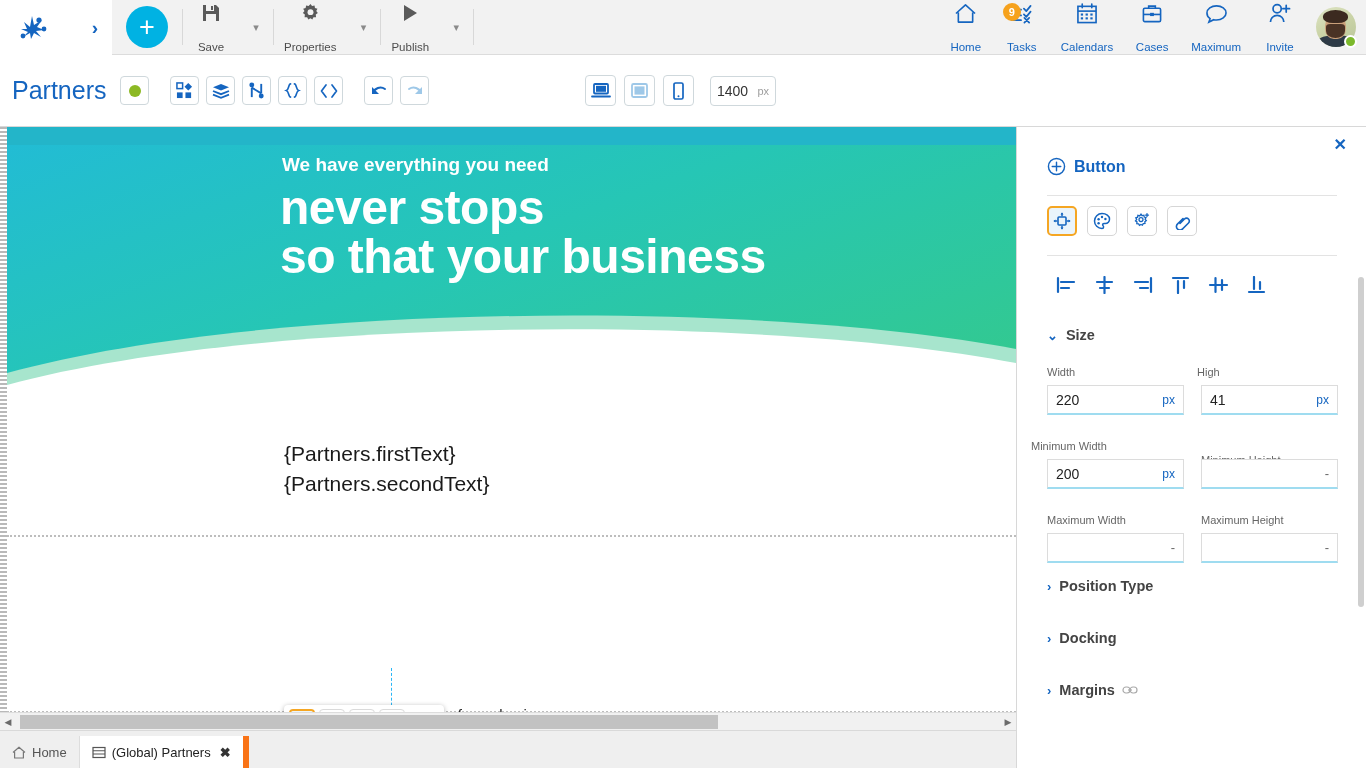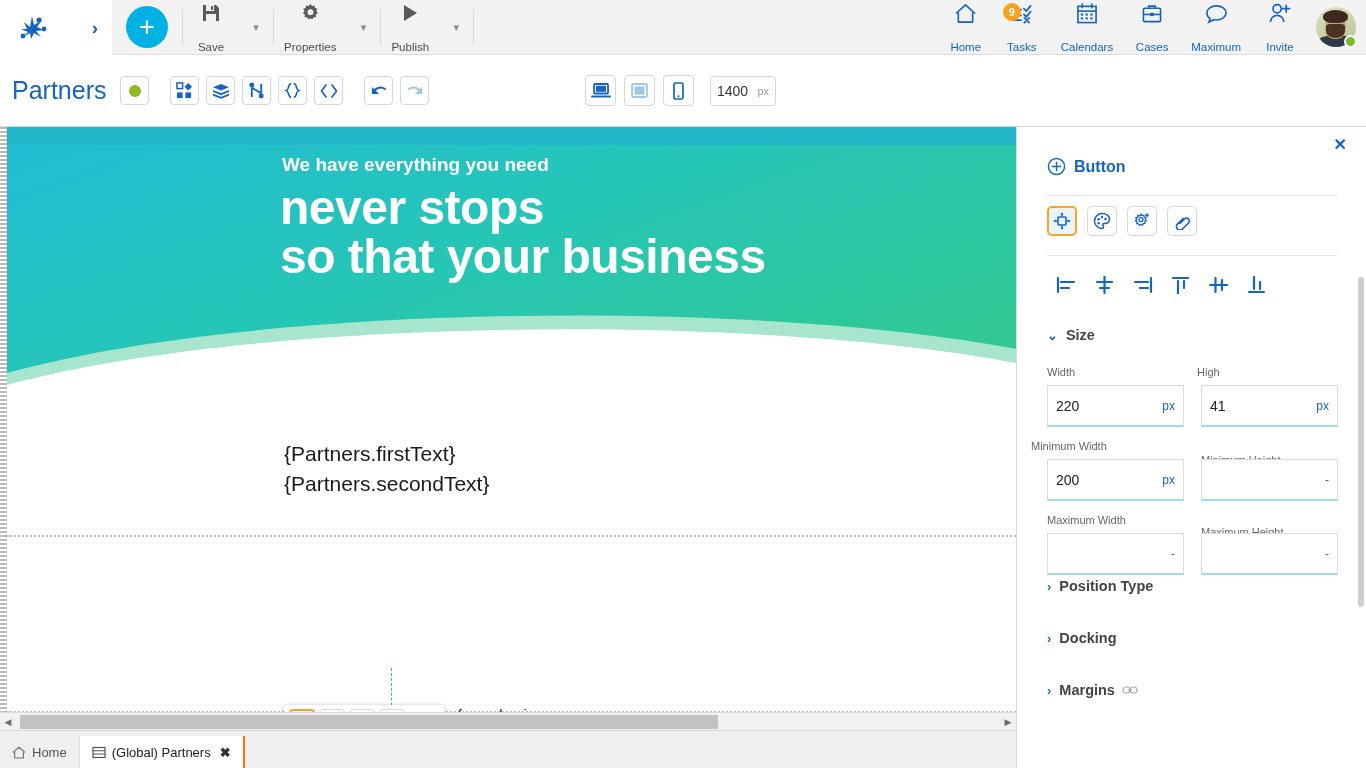--- a/index.html
+++ b/index.html
@@ -234,21 +234,21 @@
   .align-btn {
     width: 38px; height: 28px; display: flex; align-items: center; justify-content: center;
   }
   .sec-head {
     position: absolute; left: 30px; display: flex; align-items: center;
     font-size: 14.5px; font-weight: bold; color: #444;
   }
   .sec-head .chev { color: #1565c0; font-weight: bold; margin-right: 8px; font-size: 13px; }
   .fld-label { position: absolute; font-size: 11px; color: #666; }
   .fld {
-    position: absolute; width: 137px; height: 42px;
+    position: absolute; width: 137px; height: 30px;
     border: 1px solid #dcdcdc; border-bottom: 2px solid #9fdcf0; background: #fff;
     display: flex; align-items: center; padding: 0 8px;
   }
   .fld .fv { font-size: 14px; color: #222; flex: 1; }
   .fld .fu { font-size: 12px; color: #1565c0; }
   .fld .fdash { font-size: 13px; color: #666; margin-left: auto; }
   .link-ico-sm { margin-left: 7px; display: flex; }
   #panel-scroll {
     position: absolute; right: 2px; top: 150px; width: 6px; height: 330px;
     background: #cfcfcf; border-radius: 3px;
@@ -257,21 +257,21 @@
   
   #bottom-tabs {
     position: absolute; left: 0; top: 730px; width: 1016px; height: 38px;
     background: #efefef; border-top: 1px solid #d9d9d9;
     display: flex; align-items: flex-end;
   }
   .btab {
     height: 32px; display: flex; align-items: center; padding: 0 12px;
     font-size: 13px; color: #555; position: relative;
   }
-  .btab.active { background: #fff; color: #222; border-left: 1px solid #ddd; border-right: 2px solid #f97316; }
+  .btab.active { background: #fff; color: #222; border-left: 1px solid #ddd; border-right: 6px solid #f97316; }
   .btab .bt-ico { margin-right: 6px; display: flex; }
   .btab .bt-close { margin-left: 9px; font-size: 13px; color: #333; font-weight: bold; }
   svg { display: block; }
 </style>
 </head>
 <body>
 
 <div id="top-toolbar">
   <div class="tb-logo-zone">
     <span>
@@ -709,21 +709,21 @@
   <div class="fld-label" style="left:184px; top:327px">Minimum Height</div>
   <div class="fld" style="left:184px; top:332px">
     <span class="fdash">-</span>
   </div>
 
   <div class="fld-label" style="left:30px; top:387px">Maximum Width</div>
   <div class="fld" style="left:30px; top:406px">
     <span class="fdash">-</span>
   </div>
 
-  <div class="fld-label" style="left:184px; top:399px">Maximum Height</div>
+  <div class="fld-label" style="left:184px; top:387px">Maximum Height</div>
   <div class="fld" style="left:184px; top:406px">
     <span class="fdash">-</span>
   </div>
 
   <div class="sec-head" style="top:451px">
     <span class="chev">›</span>
     <span>Position Type</span>
   </div>
   <div class="sec-head" style="top:503px">
     <span class="chev">›</span>

